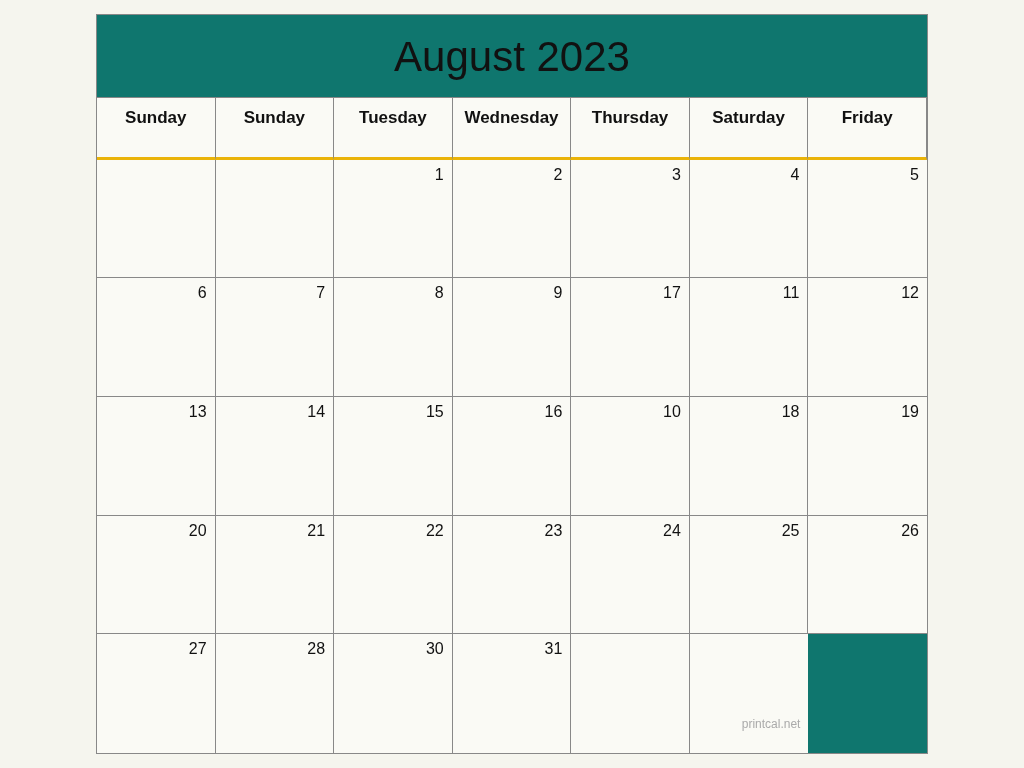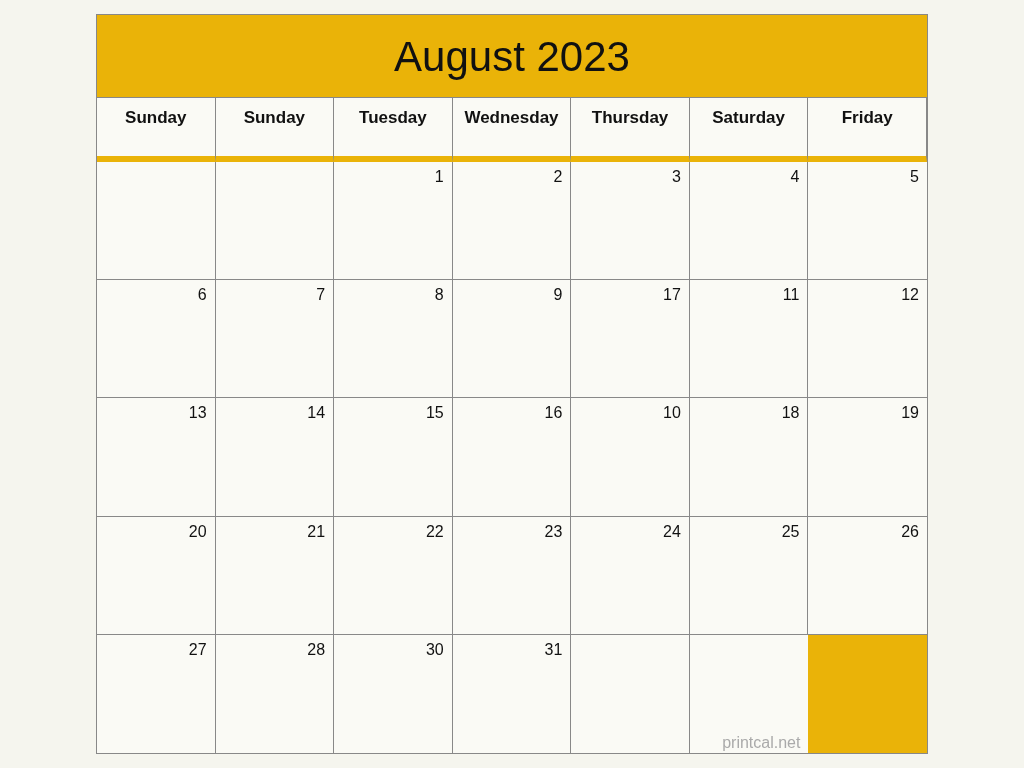--- a/index.html
+++ b/index.html
@@ -11,21 +11,21 @@
     body {
       background-color: #f5f5ee;
       display: flex;
       justify-content: center;
       align-items: center;
       min-height: 100vh;
       font-family: Arial, sans-serif;
     }
 
     .calendar-container {
-      background-color: #eab308;
+      background-color: #0f766e;
       border: 1.5px solid #888;
       width: 832px;
       min-height: 740px;
       display: flex;
       flex-direction: column;
     }
 
     .calendar-title-row {
       padding: 18px 10px 16px;
       text-align: center;
@@ -40,21 +40,21 @@
     }
 
     .calendar-grid {
       display: grid;
       grid-template-columns: repeat(7, 1fr);
       flex: 1;
     }
 
     .day-header {
       border-right: 1px solid #888;
-      border-bottom: 6px solid #eab308;
+      border-bottom: 3px solid #eab308;
       padding: 10px 8px;
       text-align: center;
       font-size: 17px;
       font-weight: 700;
       color: #111;
       background-color: #fafaf5;
     }
 
     .day-header:last-child {
       border-right: none;
@@ -85,23 +85,23 @@
       display: block;
       width: 100%;
     }
 
     .empty-cell {
       background-color: #fafaf5;
     }
 
     .watermark {
       position: absolute;
-      bottom: 1px;
+      bottom: 22px;
       right: 8px;
-      font-size: 16px;
+      font-size: 12px;
       color: #aaa;
       font-family: Arial, sans-serif;
     }
   </style>
 </head>
 <body>
 
 <div class="calendar-container">
   <div class="calendar-title-row">
     <h1 class="calendar-title">August 2023</h1>

